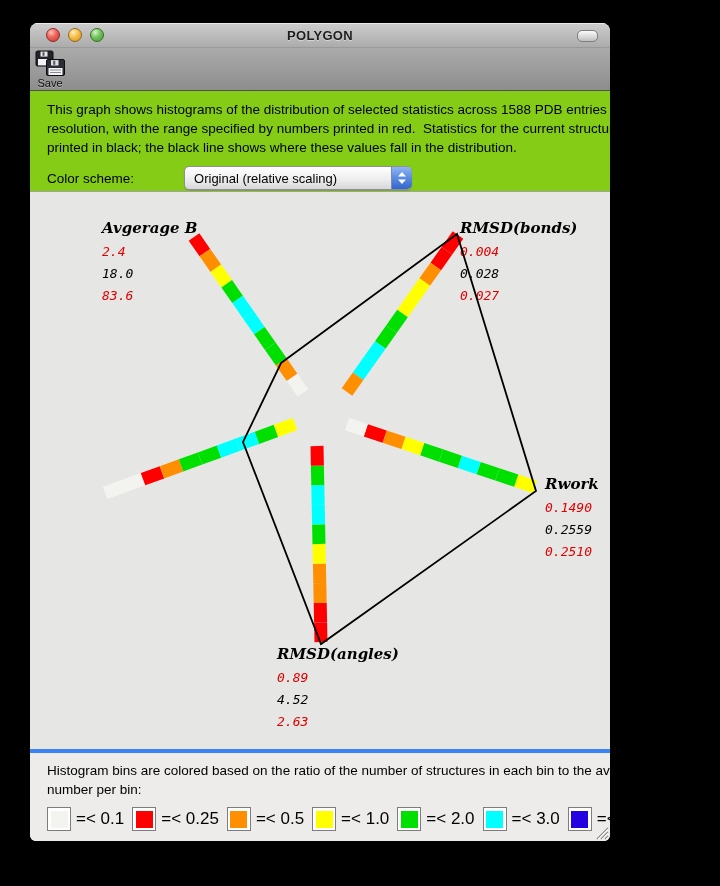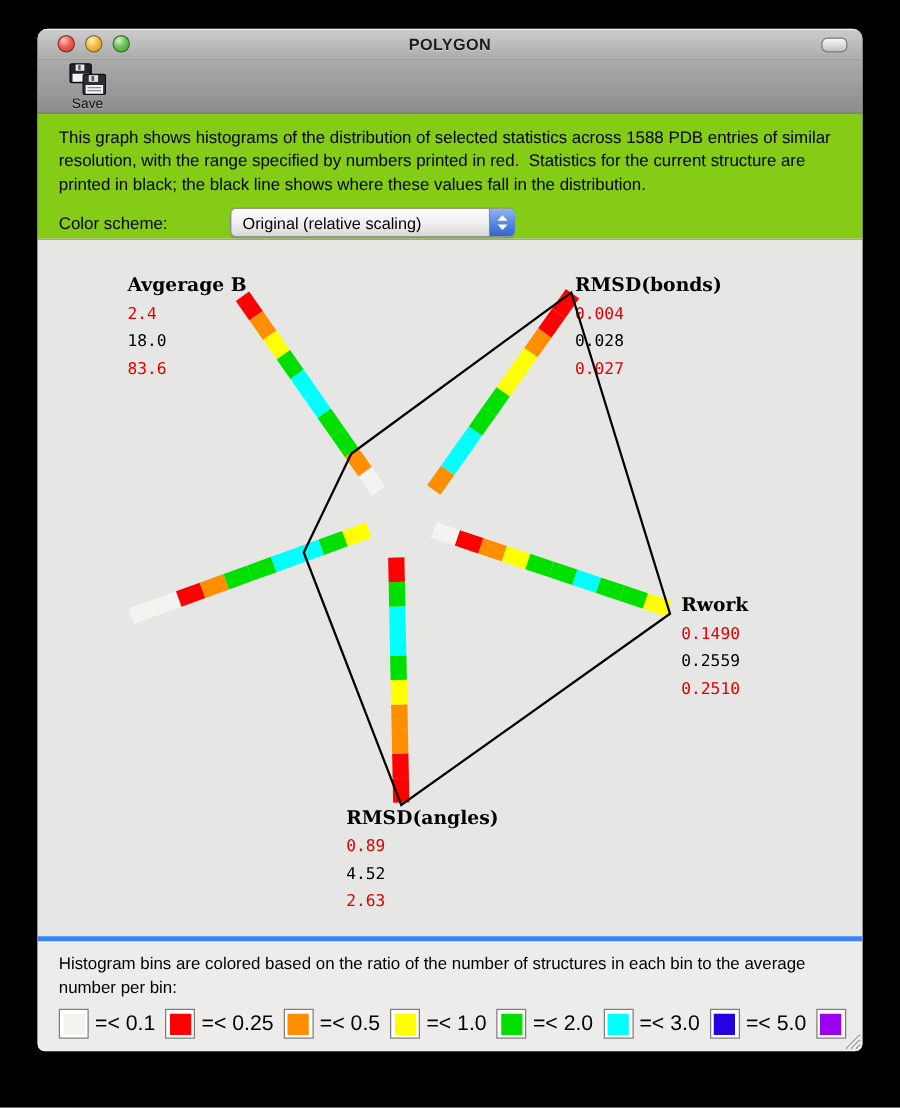--- a/index.html
+++ b/index.html
@@ -2,21 +2,21 @@
 <html><head>
 <meta charset="utf-8">
 <style>
   html,body { margin:0; padding:0; }
   body {
     width:720px; height:886px; background:#000;
     font-family:"Liberation Sans", sans-serif;
     position:relative; overflow:hidden;
   }
   .window {
-    position:absolute; left:30px; top:23px; width:660px; height:818px;
+    position:absolute; left:30px; top:23px; width:580px; height:818px;
     border-radius:8px 8px 6px 6px;
     box-shadow:0 14px 34px rgba(0,0,0,0.75);
     display:flex; flex-direction:column; overflow:hidden;
     background:#ededeb;
   }
   
   .titlebar {
     height:24px; flex:0 0 24px; position:relative;
     background:linear-gradient(#cdcdcd,#acacac);
     border-bottom:1px solid #9a9a9a;
@@ -37,21 +37,21 @@
     background:linear-gradient(#fbfbfb,#bfbfbf); border:1px solid #7e7e7e;
   }
   
   .toolbar {
     height:42px; flex:0 0 42px;
     background:linear-gradient(#ababab,#8d8d8d);
     border-bottom:1px solid #4f4f4f;
     display:flex; align-items:flex-start;
   }
   .tool-button {
-    margin-left:20px; margin-top:2px; width:40px;
+    margin-left:0; margin-top:2px; width:40px;
     display:flex; flex-direction:column; align-items:center; cursor:default;
   }
   .tool-button .tb-label { font-size:11px; color:#111; margin-top:1px; text-shadow:0 1px 0 rgba(255,255,255,.3); }
   
   .desc-panel {
     height:100px; flex:0 0 100px; background:#84cc16; padding:9px 17px 0 17px; box-sizing:border-box;
   }
   .desc-text { font-size:13.5px; line-height:19px; color:#000; white-space:pre-wrap; width:632px; }
   .scheme-row { margin-top:9px; display:flex; align-items:center;gap:38px; }
   .scheme-label { font-size:13.5px; color:#000; margin-right:12px; }
@@ -67,21 +67,21 @@
     background:linear-gradient(#8fb6f2,#5a8be0 50%,#3365cc);
     border-left:1px solid #7a8aa8;
     display:flex; align-items:center; justify-content:center;
   }
   
   .plot-panel {
     height:558px; flex:0 0 558px; background:#e6e6e4; position:relative;
     border-top:1px solid #a2a2a2; box-sizing:border-box;
   }
   .plot-svg { position:absolute; left:0; top:0; z-index:2; pointer-events:none; }
-  .axis-labels { position:absolute; z-index:1; }
+  .axis-labels { position:absolute; z-index:1;font-style:italic; }
   .ax-name { font-family:"DejaVu Serif", serif; font-weight:bold; font-size:15px; color:#000; margin-bottom:4px; white-space:nowrap; }
   .ax-val { font-family:"DejaVu Sans Mono", monospace; font-size:13px; line-height:22px; color:#000; white-space:nowrap; }
   .ax-val.red { color:#e00000; }
   
   .footer-panel {
     flex:1; background:#edecea; border-top:4px solid #3b82f6;
     padding:8px 17px 0 17px; box-sizing:border-box; position:relative;
   }
   .footer-note { font-size:13.5px; line-height:19px; color:#000; width:600px; }
   .legend-row { margin-top:8px; display:flex; align-items:center; gap:5px; }

